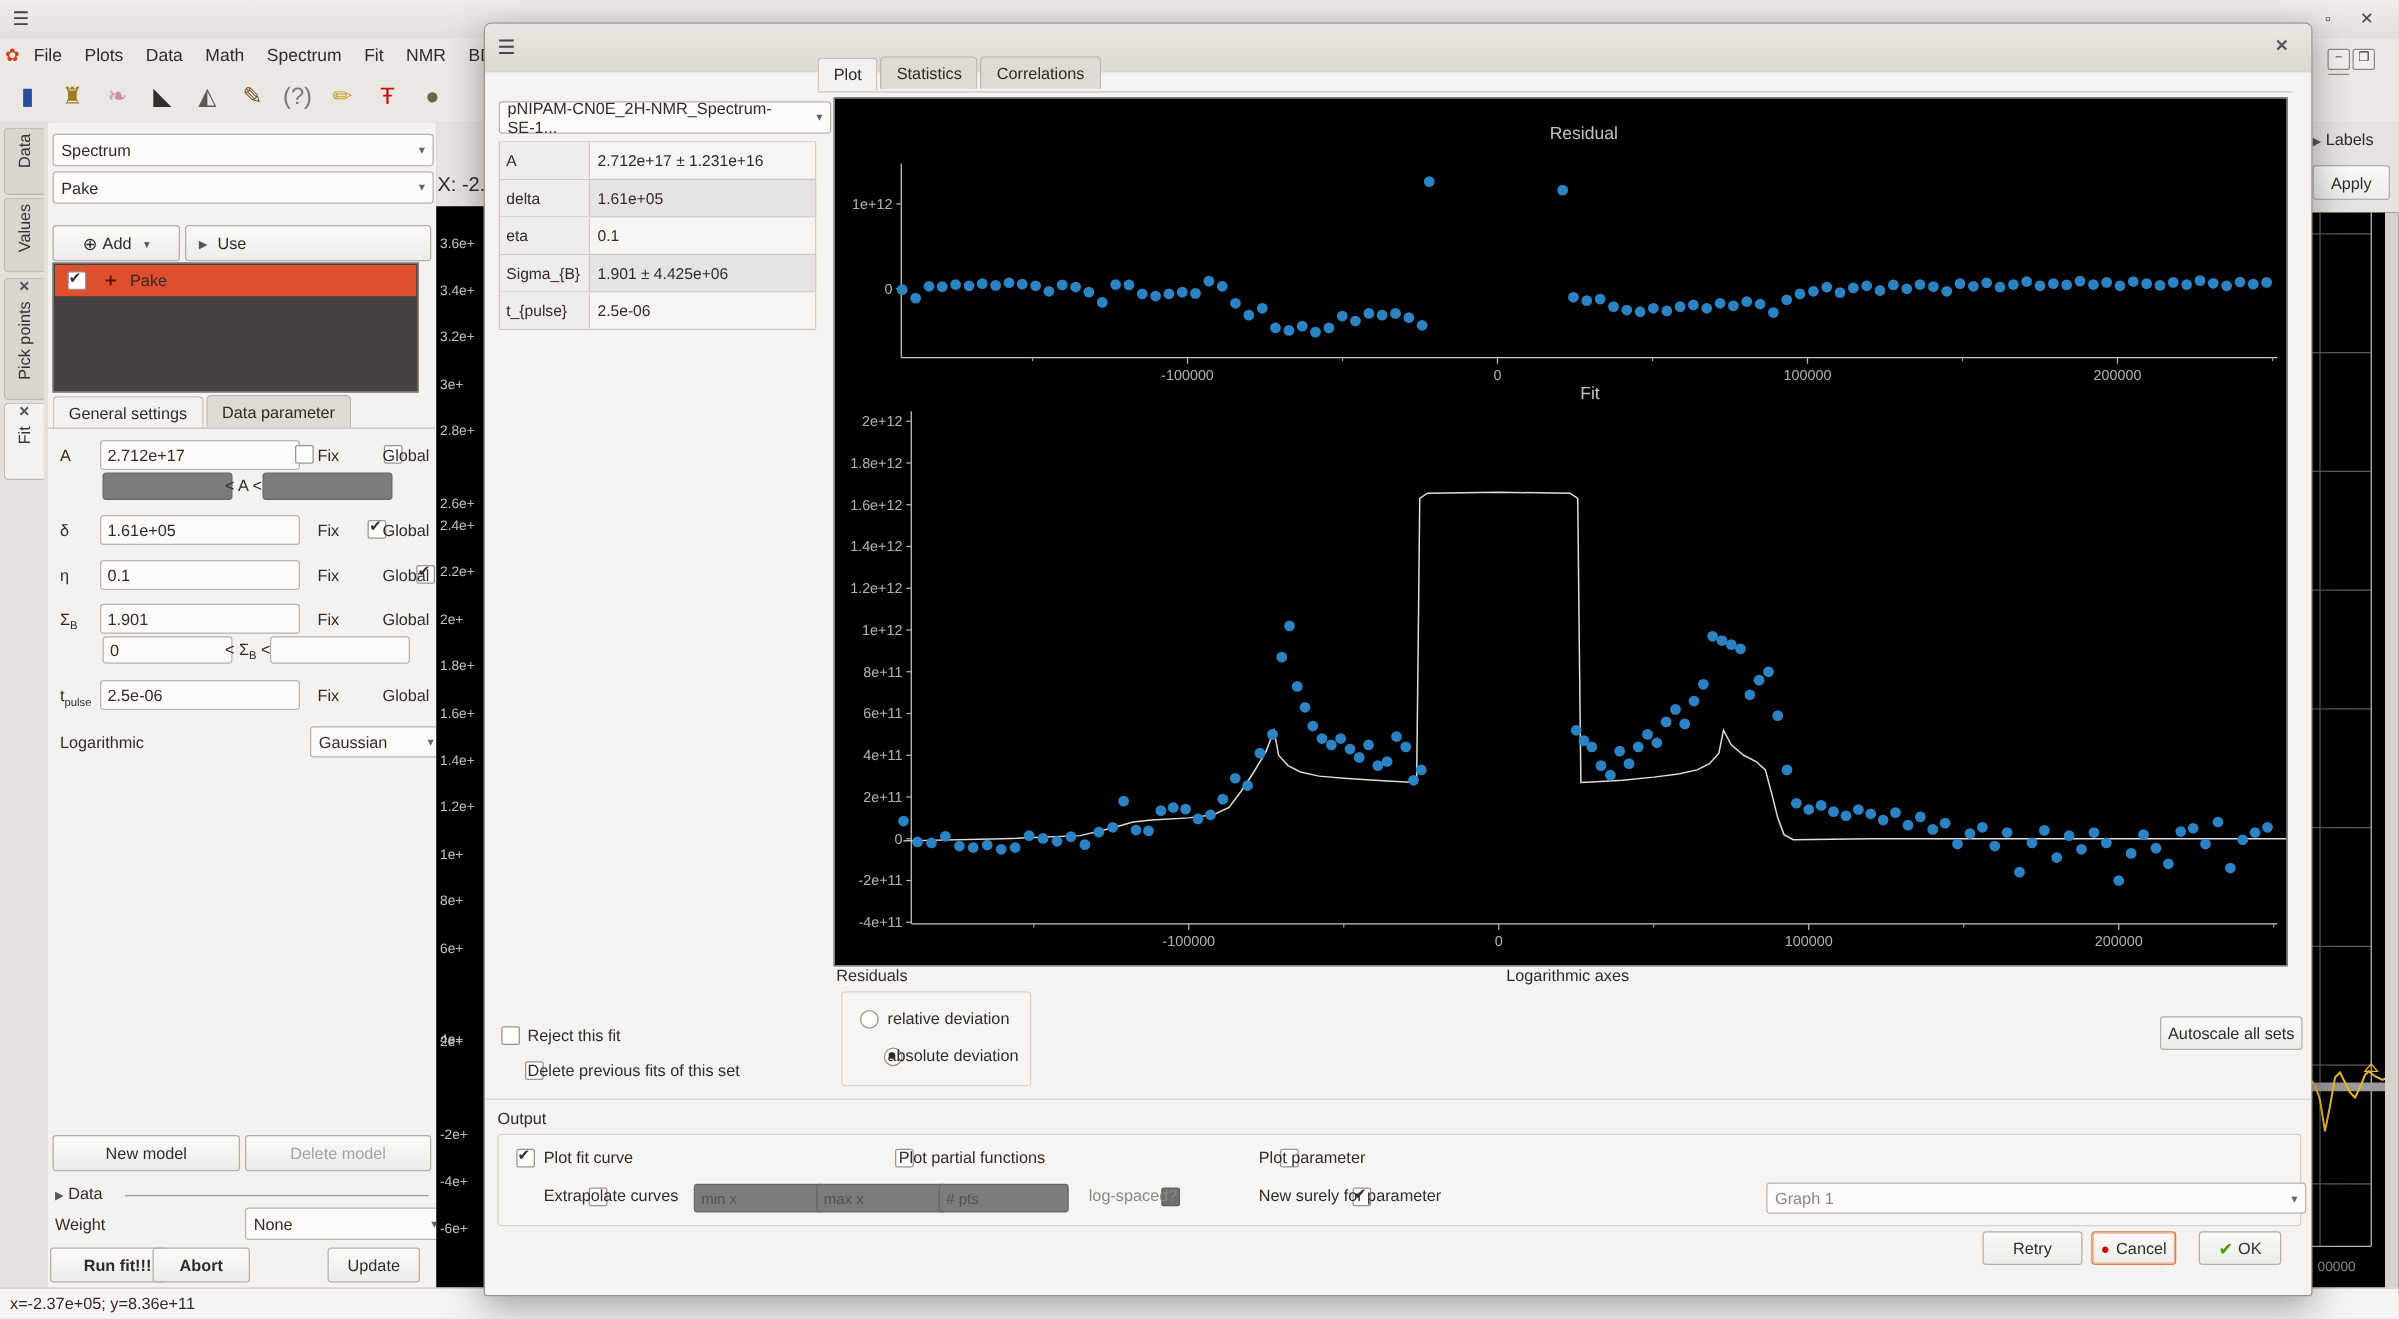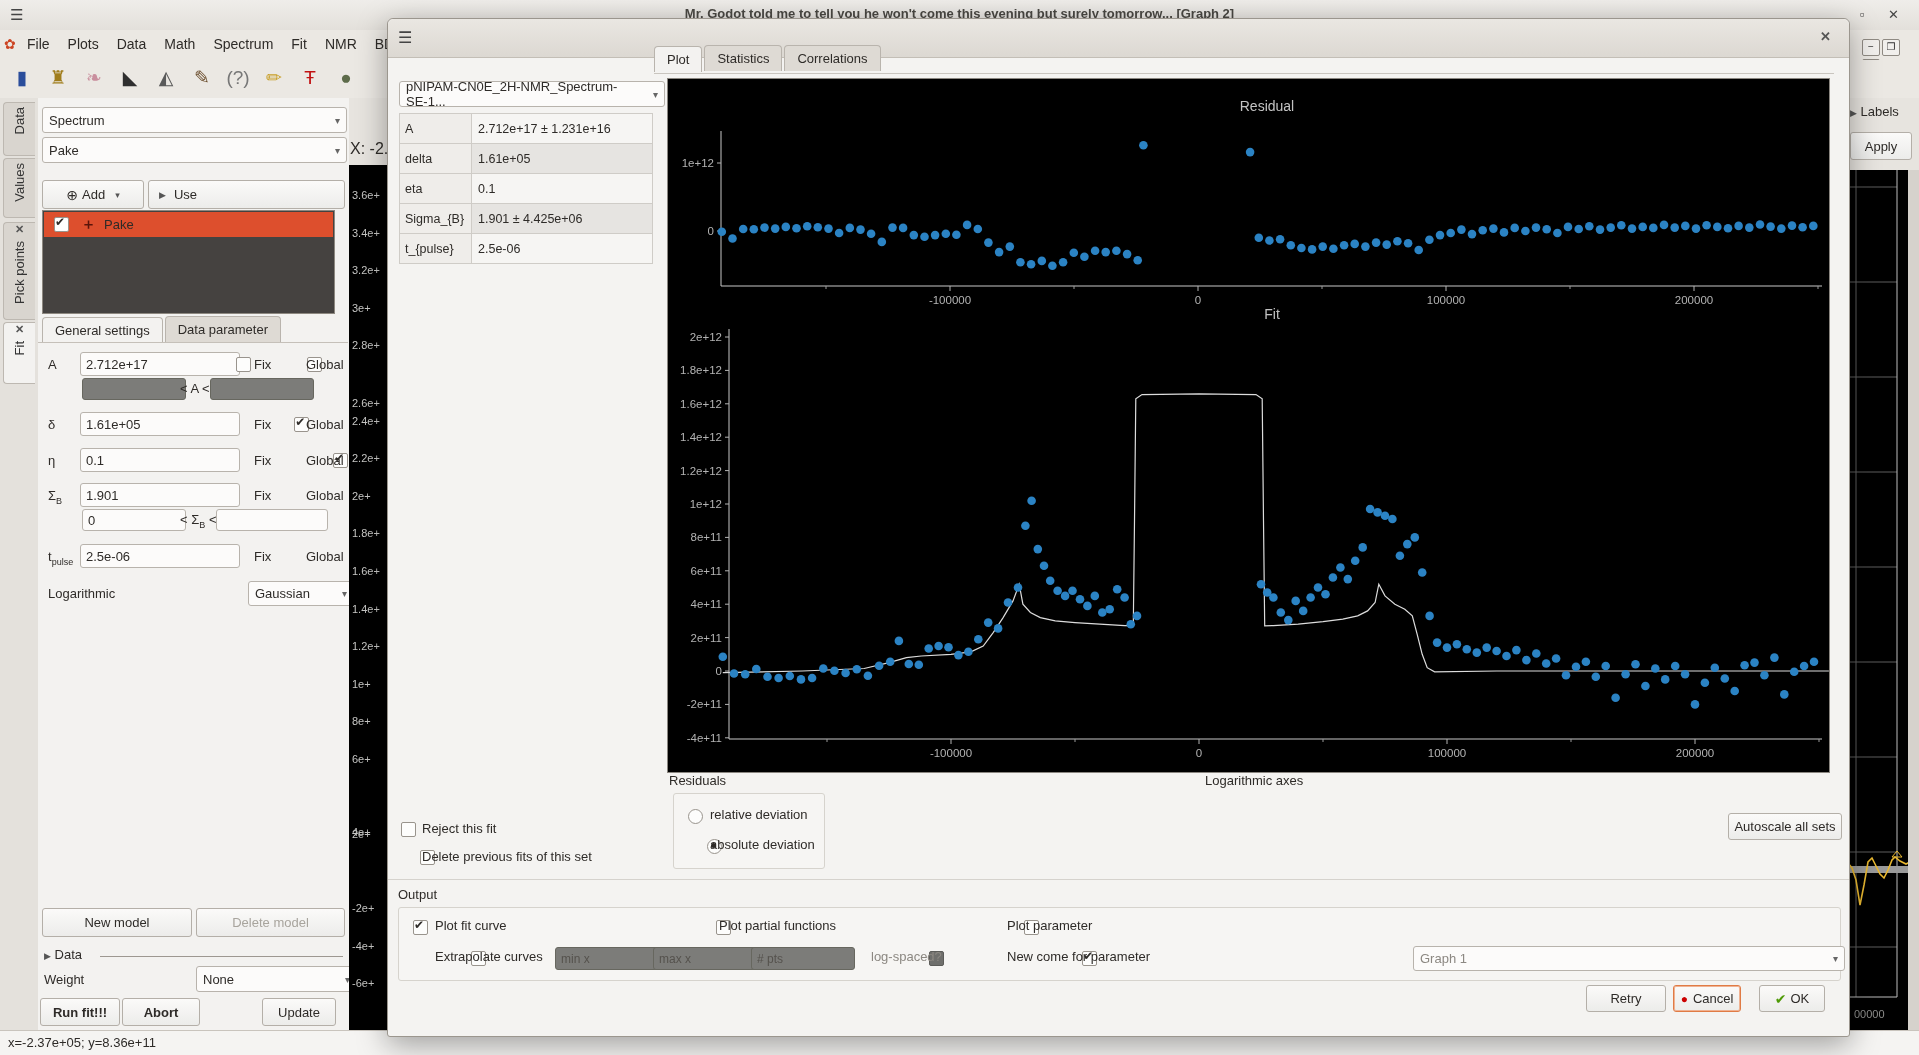--- a/index.html
+++ b/index.html
@@ -49,21 +49,20 @@
   .bgtick{position:absolute;left:3px;color:#c7c7c5;font-size:11px;white-space:nowrap;}
   #bgright{left:1848px;top:98px;width:71px;height:937px;background:#e7e4df;}
 </style>
 </head>
 <body>
 
 <div id="screen">
 
   <div class="a" id="titlebar">
     <span class="a" style="left:10px;top:6px;font-size:15px;color:#444;">☰</span>
-    <div class="a" style="left:0;top:6px;width:100%;text-align:center;font-weight:bold;font-size:13px;color:#4a4843;">Mr. Godot told me to tell you he won't come this evening but surely tomorrow...  [Graph 2]</div>
     <span class="a winbtn" style="left:1860px;top:8px;">▫</span>
     <span class="a winbtn" style="left:1888px;top:8px;">✕</span>
   </div>
 
   <div class="a" id="menubar">
     <span class="a" style="left:4px;top:6px;font-size:14px;color:#cc4422;">✿</span>
     <div class="a" id="menu-items" style="left:18px;top:0;"><span class="menuitem">File</span><span class="menuitem">Plots</span><span class="menuitem">Data</span><span class="menuitem">Math</span><span class="menuitem">Spectrum</span><span class="menuitem">Fit</span><span class="menuitem">NMR</span><span class="menuitem">BDS</span><span class="menuitem">DSC</span></div>
     <span class="a" style="left:1860px;top:6px;">
       <span class="mdibtn">−</span><span class="mdibtn">❐</span><span class="mdibtn">✕</span>
     </span>
@@ -176,21 +175,21 @@
     
     <div class="btn a" style="left:4px;top:810px;width:148px;height:27px;">New model</div>
     <div class="btn disabled a" style="left:158px;top:810px;width:147px;height:27px;">Delete model</div>
     <div class="a txt" style="left:6px;top:849px;"><span style="font-size:9px;color:#555;">▶</span>&nbsp;<span>Data</span></div>
     <div class="a" style="left:62px;top:858px;width:243px;border-top:1px solid #9d9891;"></div>
     <div class="a txt" style="left:6px;top:874px;">Weight</div>
     <div class="combo a" style="left:158px;top:868px;width:147px;height:24px;">
         <span>None</span>
         <span class="arr">▾</span>
       </div>
-    <div class="btn a" style="left:2px;top:900px;width:78px;height:26px;font-weight:bold;">Run fit!!!</div>
+    <div class="btn a" style="left:2px;top:900px;width:78px;height:26px;font-weight:bold;padding-left:14px;">Run fit!!!</div>
     <div class="btn a" style="left:84px;top:900px;width:76px;height:26px;font-weight:bold;">Abort</div>
     <span class="cb checked a" style="left:205px;top:906px;"></span>
     <div class="btn a" style="left:224px;top:900px;width:72px;height:26px;">Update</div>
   </div>
 
   <div class="a" id="bgleft">
     <div class="a txt small" style="left:1px;top:42px;">X: -2.</div>
     <div class="blk">
         <div id="bg-yticks">
           <div class="bgtick" style="top: 24px;">3.6e+</div>
@@ -596,21 +595,21 @@
       <span class="a txt" style="left:608px;top:10px;">Plot parameter</span>
 
       <span class="cb a" style="left:14px;top:42px;"></span>
       <span class="a txt" style="left:36px;top:41px;">Extrapolate curves</span>
       <div class="darkfield a" style="left:156px;top:39px;width:92px;height:21px;">min x</div>
       <div class="darkfield a" style="left:254px;top:39px;width:92px;height:21px;">max x</div>
       <div class="darkfield a" style="left:352px;top:39px;width:92px;height:21px;"># pts</div>
       <span class="cb dark a" style="left:452px;top:42px;"></span>
       <span class="a txt gray" style="left:472px;top:41px;">log-spaced?</span>
       <span class="cb checked a" style="left:586px;top:42px;"></span>
-      <span class="a txt" style="left:608px;top:41px;">New come for parameter</span>
+      <span class="a txt" style="left:608px;top:41px;">New surely for parameter</span>
       <div class="combo a" style="left:1014px;top:38px;width:418px;height:23px;">
           <span class="gray">Graph 1</span>
           <span class="arr">▾</span>
         </div>
     </div>
 
     
     <div class="btn a" style="left:1198px;top:966px;width:78px;height:25px;">Retry</div>
     <div class="btn a" style="left:1285px;top:966px;width:66px;height:25px;border:1px solid #e07b45;box-shadow:0 0 0 1px #f0b292 inset;">
       <span style="color:#cc0000;font-size:12px;margin-right:5px;">●</span>

